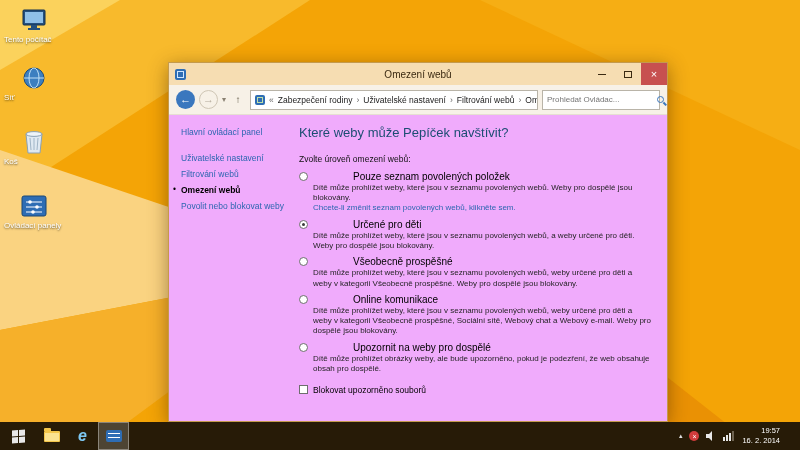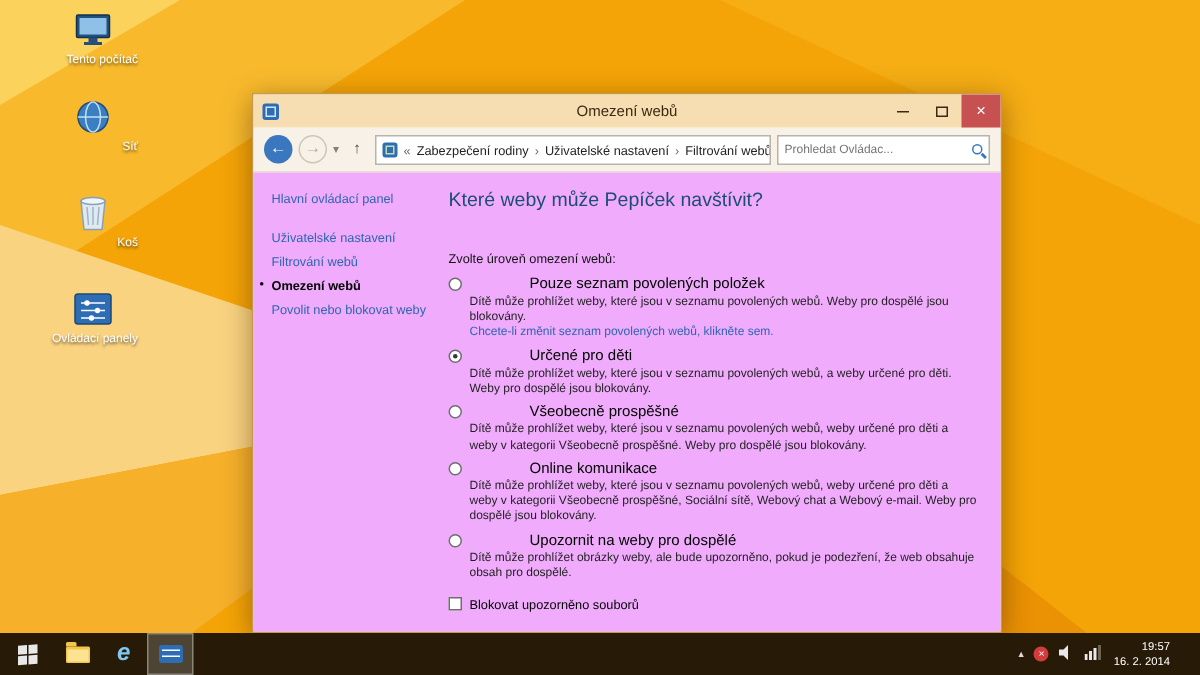--- a/index.html
+++ b/index.html
@@ -3,22 +3,22 @@
 <meta charset="utf-8">
 <style>
   * { box-sizing: border-box; margin: 0; padding: 0; }
   html,body { width:800px; height:450px; overflow:hidden; }
   body { font-family:"Liberation Sans", sans-serif; position:relative; background:#f4a406; }
 
   
   .wallpaper { position:absolute; inset:0; }
 
   
-  .desktop-icon { position:absolute; width:60px; text-align:right; color:#fff;
-    font-size:8px; line-height:1.15; text-shadow:0 1px 2px rgba(0,0,0,.65); cursor:default;margin-left:28px; }
+  .desktop-icon { position:absolute; width:60px; text-align:left; color:#fff;
+    font-size:8px; line-height:1.15; text-shadow:0 1px 2px rgba(0,0,0,.65); cursor:default; }
   .di-glyph { width:30px; height:27px; margin:0 auto 2px; display:flex; align-items:center; justify-content:center; }
 
   
   .window { position:absolute; left:168px; top:62px; width:500px; height:360px;
     background:#fff; border:1px solid #c49a4d; box-shadow:0 4px 18px rgba(60,30,0,.45);
     display:flex; flex-direction:column; }
   .titlebar { height:22px; background:#f6ddb2; display:flex; align-items:center; position:relative; flex:0 0 auto; }
   .titlebar-icon { width:11px; height:11px; margin-left:6px; background:#2e6db4; border-radius:2px; position:relative; }
   .titlebar-icon::after { content:""; position:absolute; inset:2px; border:1px solid #cfe6ff; }
   .title-text { position:absolute; left:0; right:0; text-align:center; font-size:10px; color:#3b2a12; }
@@ -36,38 +36,38 @@
   .nav-back { background:#3a77be; color:#fff; }
   .nav-fwd  { background:#f7f1e7; color:#b4ab9c; border:1px solid #cfc6b5; }
   .nav-drop { color:#8a8172; font-size:8px; }
   .nav-up { color:#5a523f; font-size:10px; width:16px; text-align:center; }
   .addressbar { flex:1; height:20px; background:#fff; border:1px solid #b9b4a8;
     display:flex; align-items:center; gap:3px; padding:0 4px; font-size:8.5px; color:#222; overflow:hidden; white-space:nowrap; }
   .addr-icon { width:10px; height:10px; background:#2e6db4; border-radius:2px; flex:0 0 auto; position:relative; }
   .addr-icon::after { content:""; position:absolute; inset:2px; border:1px solid #bfe0a8; }
   .crumb { color:#222; cursor:pointer; }
   .crumb-sep { color:#666; padding:0 1px; }
-  .searchbox { width:142px; height:20px; background:#fff; border:1px solid #b9b4a8;
+  .searchbox { width:118px; height:20px; background:#fff; border:1px solid #b9b4a8;
     display:flex; align-items:center; padding:0 4px; }
   .searchbox input { border:0; outline:0; flex:1; font-size:8px; color:#8a8a8a;
     font-family:"Liberation Sans", sans-serif; background:transparent; }
   .search-glyph { width:7px; height:7px; border:1.5px solid #3a77be; border-radius:50%; position:relative; flex:0 0 auto; }
   .search-glyph::after { content:""; position:absolute; width:4px; height:1.5px; background:#3a77be;
     transform:rotate(45deg); left:5px; top:6px; }
 
   
   .win-body { flex:1; display:flex; background:#f0abfc; overflow:hidden; }
   .sidebar { width:124px; padding:12px 0 0 12px; flex:0 0 auto; }
   .side-link { font-size:8.5px; color:#2c66b0; margin-bottom:6px; cursor:pointer; }
   .side-link.first { margin-bottom:16px; }
   .side-link.active { color:#000; font-weight:bold; position:relative; cursor:default; }
   .side-link.active .bullet { position:absolute; left:-8px; top:-1px; color:#000; font-weight:normal; }
 
   .main { flex:1; padding:10px 14px 0 6px; }
-  .heading { font-size:13px; font-weight:normal; color:#1c4d73; margin-bottom:27px; }
+  .heading { font-size:13px; font-weight:normal; color:#1c4d73; margin-bottom:14px; }
   .subheading { font-size:8.5px; color:#111; margin-bottom:7px; }
   .opt { position:relative; padding-left:14px; margin-bottom:5px; }
   .radio { position:absolute; left:0; top:1px; width:9px; height:9px; border:1px solid #6e6e6e;
     border-radius:50%; background:#fff; }
   .radio.checked::after { content:""; position:absolute; inset:2px; background:#3a3a3a; border-radius:50%; }
   .opt-label { font-size:10px; color:#000;padding-left:40px; }
   .opt-desc { font-size:8px; color:#1f1f1f; line-height:1.28; margin-top:1px; }
   .opt-link { font-size:8px; color:#2c66b0; line-height:1.3; cursor:pointer; }
   .chk-row { position:relative; padding-left:14px; margin-top:11px; font-size:8.5px; color:#000; }
   .checkbox { position:absolute; left:0; top:0; width:9px; height:9px; border:1px solid #6e6e6e; background:#fff; }

